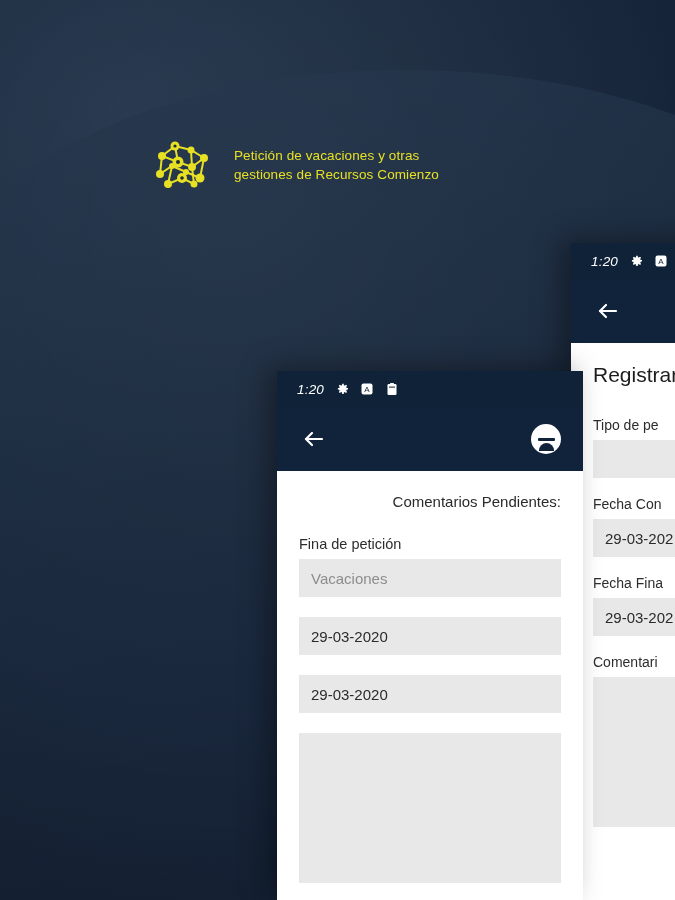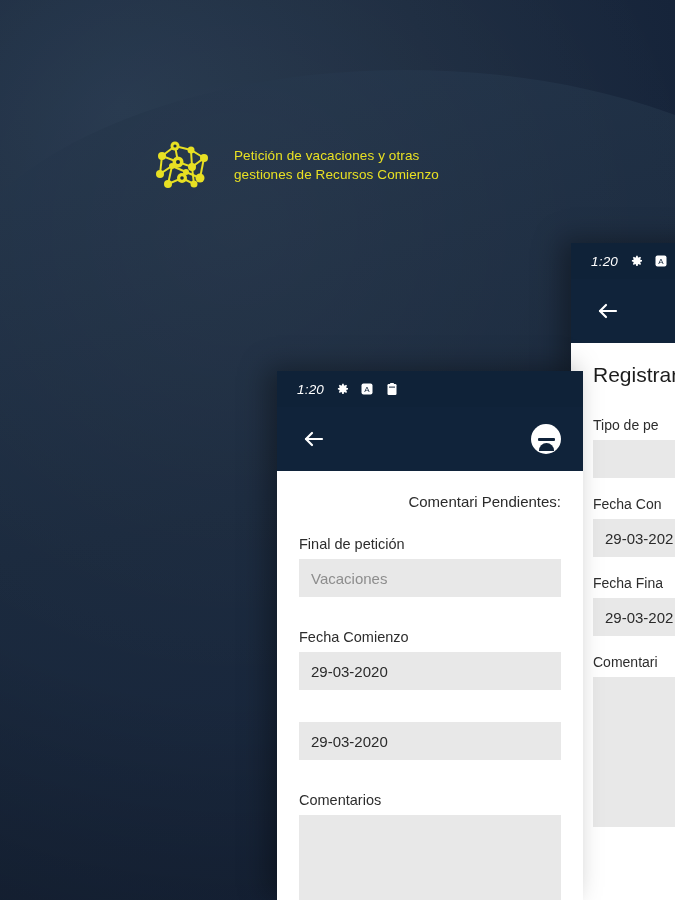--- a/index.html
+++ b/index.html
@@ -174,21 +174,21 @@
     margin-bottom: 7px;
   }
   .field-box {
     background: #e8e8e8;
     height: 38px;
     display: flex;
     align-items: center;
     padding: 0 12px;
     font-size: 15px;
     color: #2b2b2b;
-    margin-bottom: 32px;
+    margin-bottom: 20px;
     box-sizing: border-box;
   }
   .field-box.placeholder {
     color: #8d8d8d;
   }
   .field-area {
     background: #e8e8e8;
     height: 150px;
     padding: 10px 12px;
     font-size: 15px;
@@ -316,28 +316,26 @@
       <span class="app-bar-back">
         <svg viewBox="0 0 30 30" width="30" height="30" fill="none" stroke="#ffffff" stroke-width="2.2" stroke-linecap="round" stroke-linejoin="round">
             <path d="M23 15H7"></path>
             <path d="M13 9l-6 6 6 6"></path>
           </svg>
       </span>
       <span class="app-bar-avatar"></span>
     </div>
     <div class="sheet">
 
-      <div class="pending-row">Comentari Pendientes:</div>
-
-      <div class="field-label">Final de petición</div>
+      <div class="pending-row">Comentarios Pendientes:</div>
+
+      <div class="field-label">Fina de petición</div>
       <div class="field-box placeholder">Vacaciones</div>
 
-      <div class="field-label">Fecha Comienzo</div>
       <div class="field-box">29-03-2020</div>
 
       <div class="field-box">29-03-2020</div>
 
-      <div class="field-label">Comentarios</div>
       <div class="field-area"></div>
     </div>
   </div>
 
 </div>
 
 </body></html>

